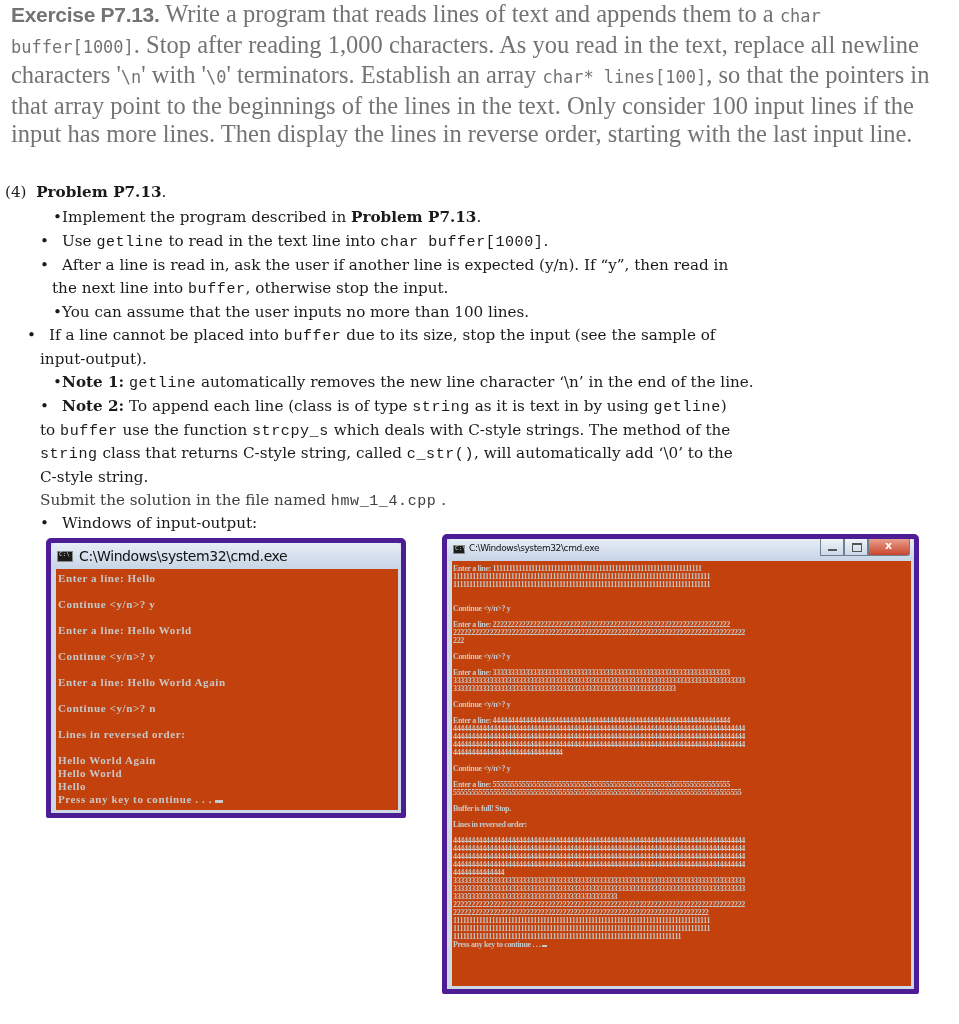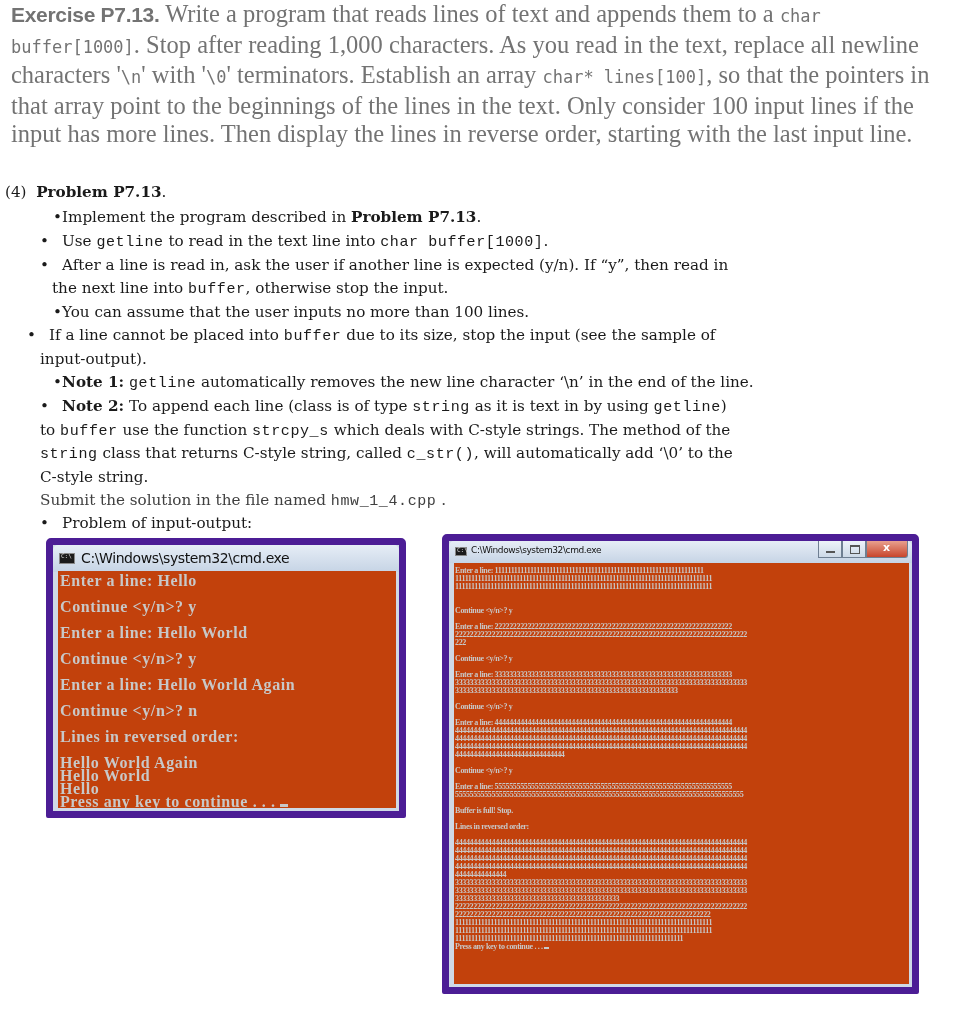--- a/index.html
+++ b/index.html
@@ -8,29 +8,29 @@
   .exercise .ex-label { font-family: "Liberation Sans", "DejaVu Sans", sans-serif; font-weight: bold; font-size: 21px; letter-spacing: -0.3px; }
   .exercise code { font-family: "DejaVu Sans Mono", "Liberation Mono", monospace; font-size: 17px; }
   .problem { position: absolute; left: 0; top: 183px; width: 840px; font-family: "DejaVu Serif", "Liberation Serif", serif; font-size: 15.2px; color: #1a1a1a; }
   .problem .p-head { position: absolute; left: 5px; top: 0; white-space: nowrap; }
   .problem .p-head b { font-weight: bold; }
   .problem .line { position: absolute; white-space: nowrap; }
   .problem .tt { font-family: "Liberation Mono", "DejaVu Sans Mono", monospace; font-size: 15px; letter-spacing: 0.6px; }
   .problem b { font-weight: bold; }
   .bullet { display: inline-block; width: 22px; }
   .submit { color: #404040; }
-  .win { position: absolute; background: #cfd9e6; border: 7px solid #4c1d95; border-radius: 5px 5px 2px 2px; }
+  .win { position: absolute; background: #cfd9e6; border: 5px solid #4c1d95; border-radius: 5px 5px 2px 2px; }
   .win .titlebar { position: absolute; left: 0; right: 0; top: 0; height: 27px; background: linear-gradient(#e6edf6, #c6d4e5); border-radius: 5px 5px 0 0; }
   .win .titlebar .cmd-icon { position: absolute; left: 6px; top: 8px; width: 16px; height: 11px; background: #1b1b1b; border: 1px solid #888; }
   .win .titlebar .cmd-icon::after { content: "C:\\"; position: absolute; left: 1px; top: -2px; font-size: 6px; color: #ddd; font-family: "DejaVu Sans Mono", monospace; }
   .win .titlebar .title { position: absolute; left: 28px; top: 5px; font-family: "DejaVu Sans", "Liberation Sans", sans-serif; font-size: 13px; color: #111; letter-spacing: -0.4px; }
   .win .console { position: absolute; background: #c2410c; color: #c8c8c8; font-family: Liberation Serif, serif; font-weight: bold; white-space: pre; overflow: hidden; }
   .win1 { left: 46px; top: 538px; width: 360px; height: 280px; }
   .win1 .titlebar .title { font-size: 14px; }
-  .win1 .console { left: 5px; top: 26px; right: 3px; bottom: 3px; font-size: 16px; line-height: 13px; padding: 3px 2px 0 2px; letter-spacing: 0.6px; }
+  .win1 .console { left: 5px; top: 26px; right: 3px; bottom: 3px; font-size: 11px; line-height: 13px; padding: 3px 2px 0 2px; letter-spacing: 0.6px; }
   .win1 .gap { height: 13px; }
   .win2 { left: 442px; top: 534px; width: 477px; height: 460px; }
   .win2 .titlebar { height: 22px; }
   .win2 .titlebar .cmd-icon { top: 6px; width: 12px; height: 9px; }
   .win2 .titlebar .title { top: 4px; font-size: 9px; left: 22px; }
   .win2 .console { left: 5px; top: 22px; right: 3px; bottom: 3px; font-size: 8px; line-height: 8px; padding: 4px 1px 0 1px; letter-spacing: -0.35px; }
   .win2 .gap { height: 8px; }
   .win2 .gap2 { height: 16px; }
   .ctrls { position: absolute; right: 4px; top: 0; height: 17px; display: flex; }
   .ctrls div { height: 17px; border: 1px solid #6f7f92; border-top: none; }
@@ -88,21 +88,21 @@
   <div class="line" style="left:40px; top:261px;">
     <span class="tt">string</span><span> class that returns C-style string, called </span><span class="tt">c_str()</span><span>, will automatically add ‘\0’ to the</span>
   </div>
   <div class="line" style="left:40px; top:285px;">
     <span>C-style string.</span>
   </div>
   <div class="line submit" style="left:40px; top:308px;">
     <span>Submit the solution in the file named </span><span class="tt">hmw_1_4.cpp</span><span> .</span>
   </div>
   <div class="line" style="left:40px; top:331px;">
-    <span class="bullet">•</span><span>Problem of input-output:</span>
+    <span class="bullet">•</span><span>Windows of input-output:</span>
   </div>
 </div>
 
 <div class="win win1">
   <div class="titlebar">
     <div class="cmd-icon"></div>
     <span class="title">C:\Windows\system32\cmd.exe</span>
   </div>
   <div class="console"><div>Enter a line: Hello</div><div class="gap"></div><div>Continue &lt;y/n&gt;? y</div><div class="gap"></div><div>Enter a line: Hello World</div><div class="gap"></div><div>Continue &lt;y/n&gt;? y</div><div class="gap"></div><div>Enter a line: Hello World Again</div><div class="gap"></div><div>Continue &lt;y/n&gt;? n</div><div class="gap"></div><div>Lines in reversed order:</div><div class="gap"></div><div>Hello World Again</div><div>Hello World</div><div>Hello</div><div><span>Press any key to continue . . . </span><span class="cursor"></span></div></div>
 </div>

